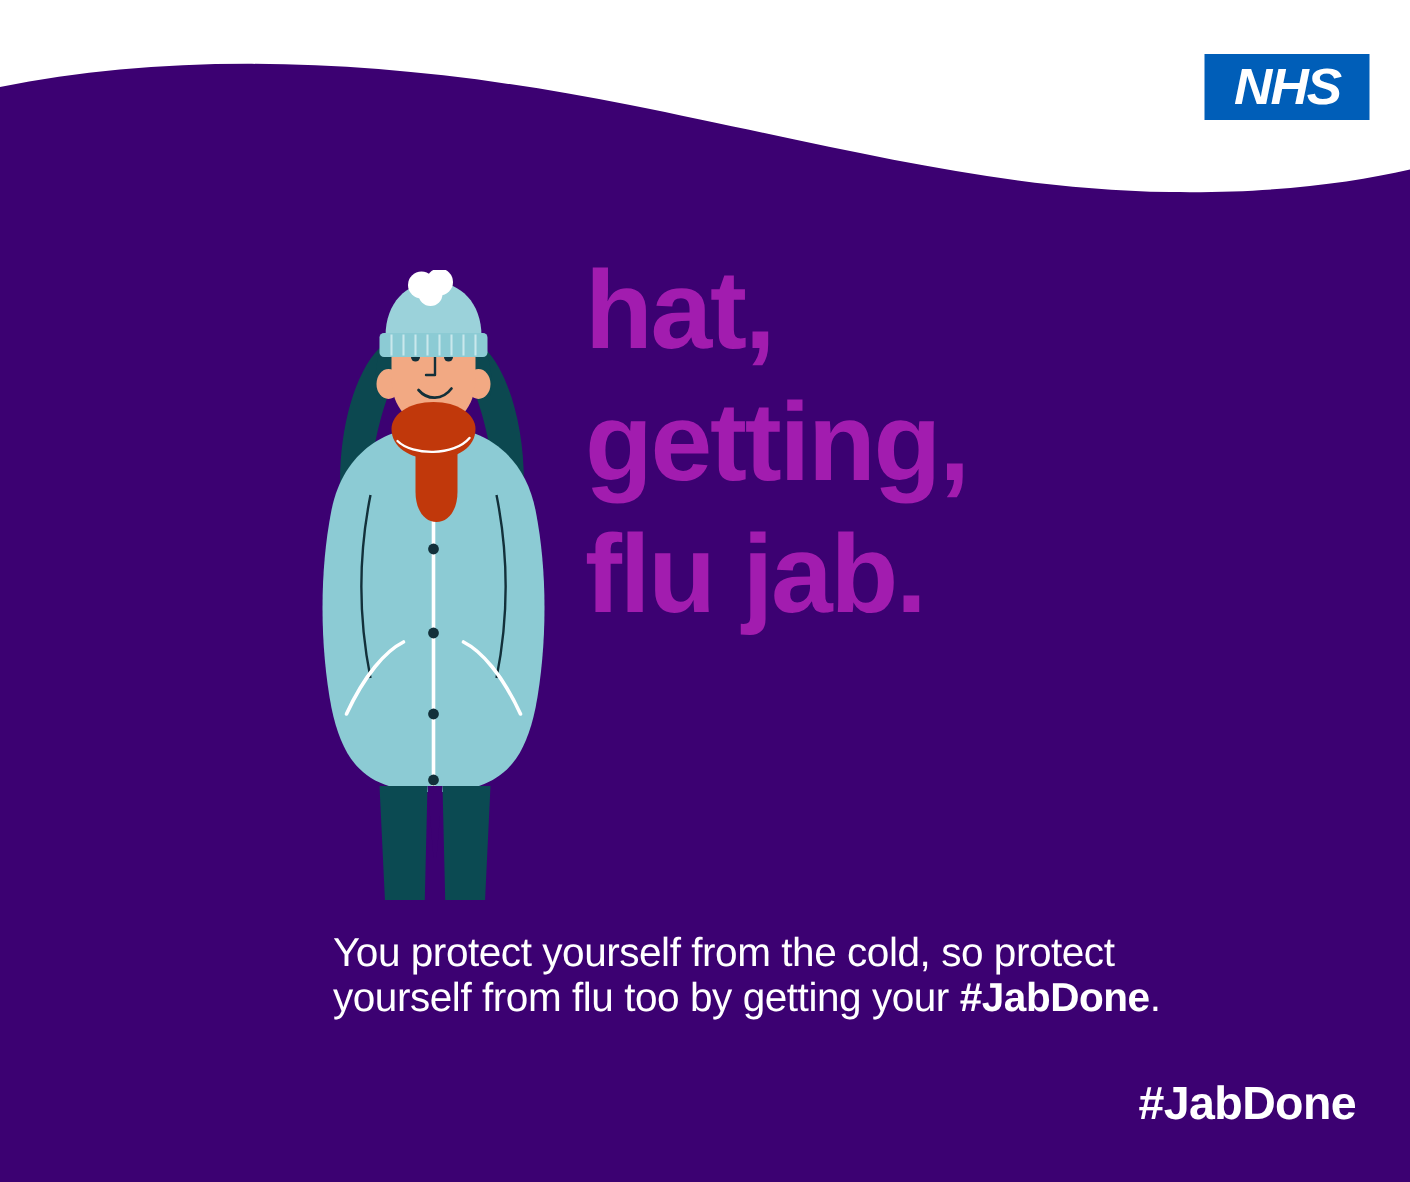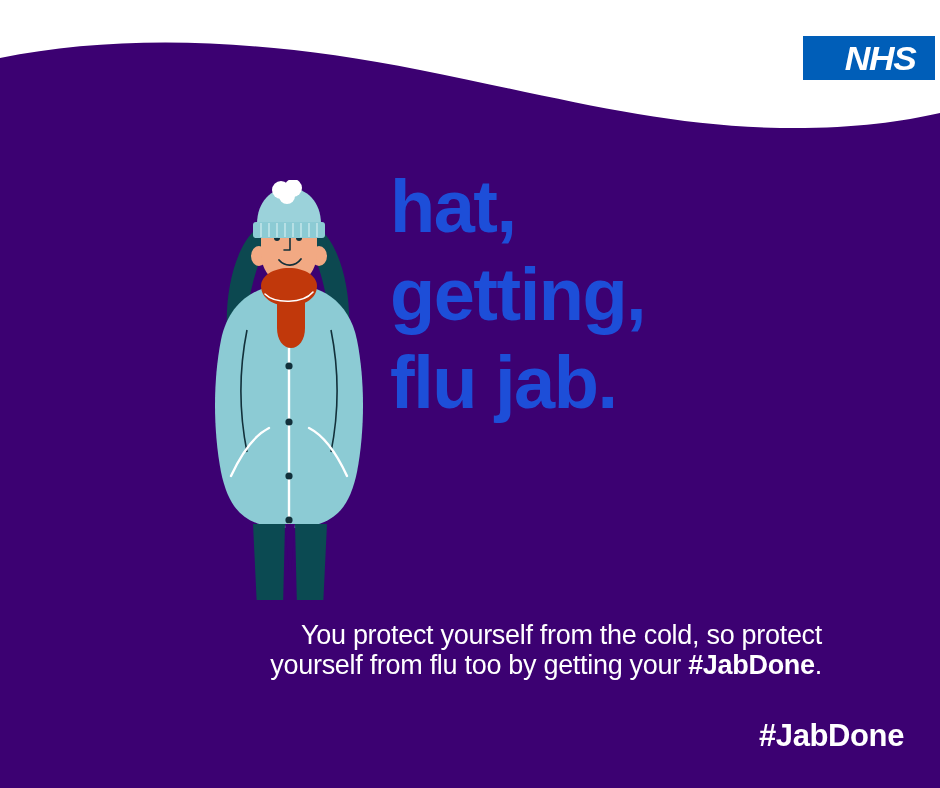--- a/index.html
+++ b/index.html
@@ -25,58 +25,56 @@
   #nhs-logo {
     position: absolute;
     left: 803px;
     top: 36px;
     width: 110px;
     height: 44px;
     background: #005EB8;
     display: flex;
     align-items: center;
     justify-content: center;
-    padding-left: 22px;
   }
   #nhs-logo-text {
     color: #ffffff;
     font-family: "Liberation Sans", sans-serif;
     font-weight: bold;
     font-style: italic;
     font-size: 34px;
     letter-spacing: -1.2px;
     line-height: 1;
     transform: scaleX(1.04);
   }
   #headline {
     position: absolute;
     left: 390px;
     top: 163px;
     width: 420px;
   }
   .headline-line {
-    color: #1d4ed8;
+    color: #a21caf;
     font-family: "Liberation Sans", sans-serif;
     font-weight: bold;
     font-size: 74px;
     line-height: 88px;
     letter-spacing: -1.5px;
     white-space: nowrap;
   }
   #body-copy {
     position: absolute;
     left: 222px;
     top: 620px;
     width: 600px;
     color: #ffffff;
     font-family: "Liberation Sans", sans-serif;
     font-size: 27px;
     line-height: 30px;
     letter-spacing: -0.3px;
-    text-align: right;
   }
   #body-copy .bold {
     font-weight: bold;
   }
   #hashtag-footer {
     position: absolute;
     right: 36px;
     top: 718px;
     color: #ffffff;
     font-family: "Liberation Sans", sans-serif;

